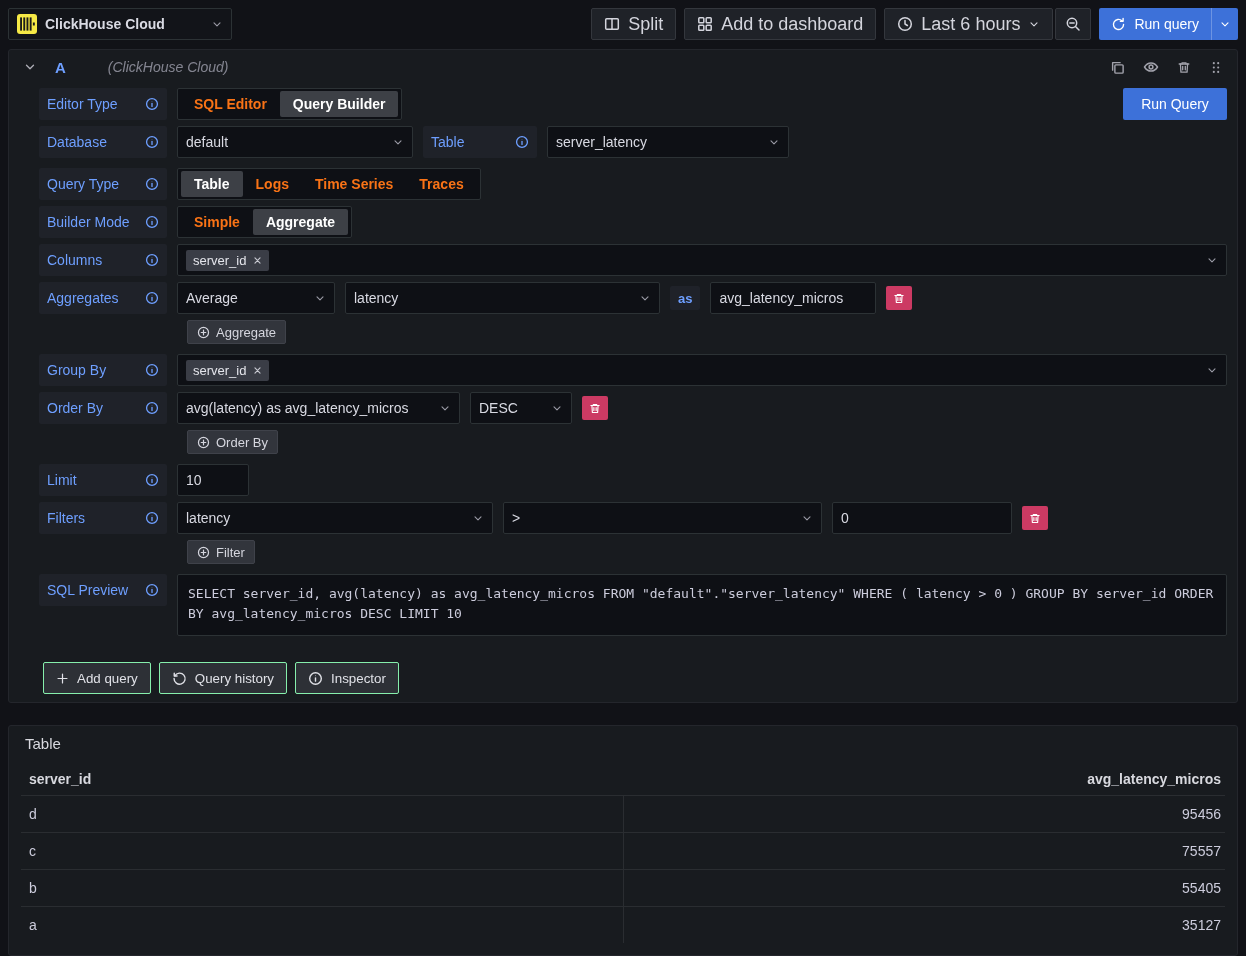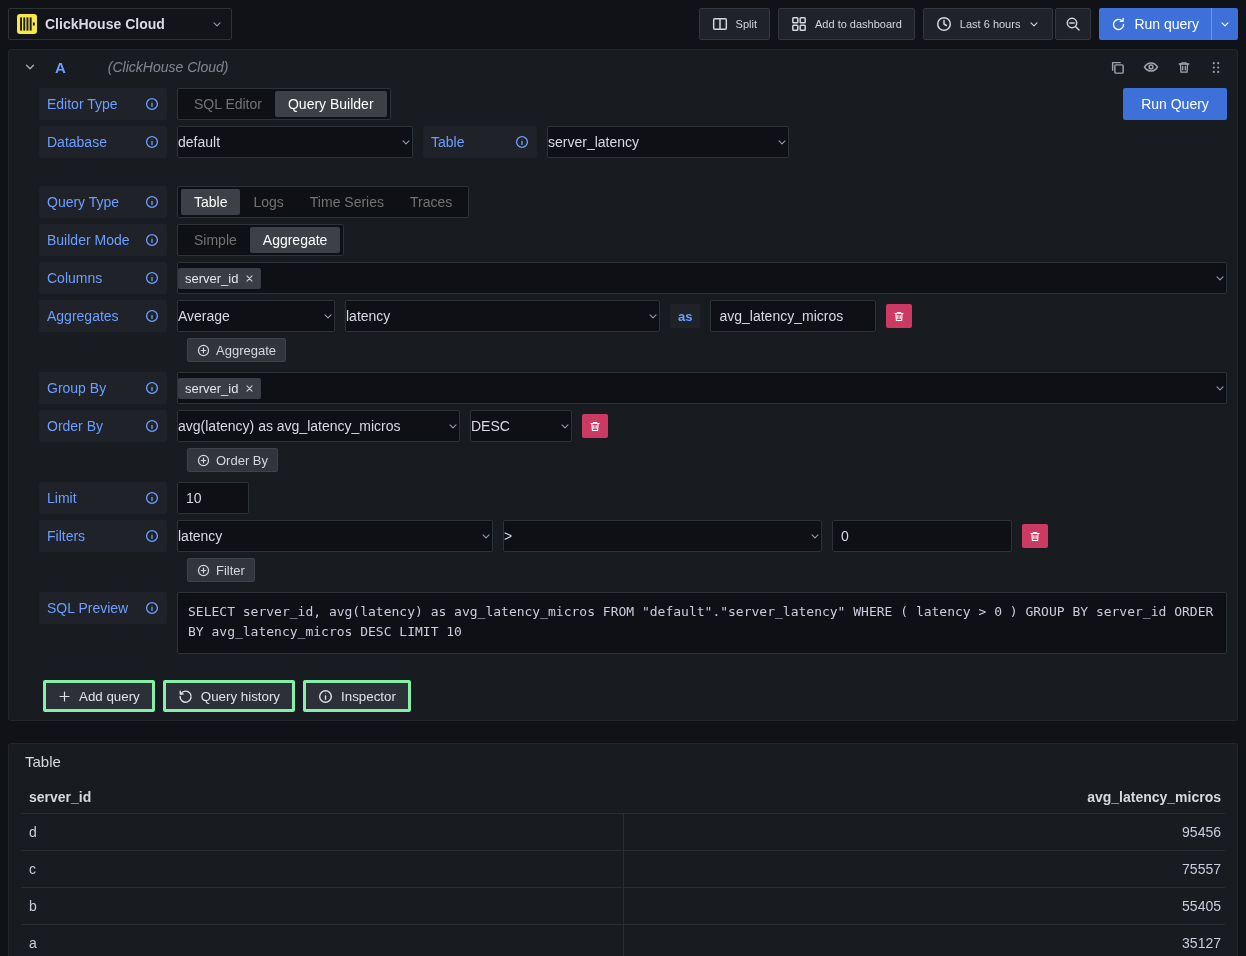--- a/index.html
+++ b/index.html
@@ -8,55 +8,55 @@
   .ic{stroke:currentColor;fill:none;stroke-width:1.5;stroke-linecap:round;stroke-linejoin:round}
 
   
   .topbar{display:flex;justify-content:space-between;align-items:center;padding:8px 8px 9px}
   .ds-picker{width:224px;height:32px;box-sizing:border-box;border:1px solid #2c3235;border-radius:2px;
     display:flex;align-items:center;gap:8px;padding:0 8px;background:#121419;cursor:pointer}
   .ds-picker .lbl{color:#d9dae3;font-weight:700}
   .ds-picker .chev{margin-left:auto;color:#9a9aa5}
   .topbar-right{display:flex;align-items:center;gap:8px}
   .tb-btn{height:32px;box-sizing:border-box;background:#1f2228;border:1px solid #34373d;border-radius:2px;
-    color:#d4d5dd;font-weight:500;font-size:11px;display:flex;align-items:center;gap:8px;padding:0 12px;cursor:pointer}
+    color:#d4d5dd;font-weight:500;font-size:18px;display:flex;align-items:center;gap:8px;padding:0 12px;cursor:pointer}
   .timegroup{display:flex;gap:2px}
   .tb-icon-btn{width:36px;justify-content:center;padding:0}
   .primary-split{display:flex;height:32px;border-radius:2px;overflow:hidden;background:#3d71d9;color:#fff;cursor:pointer}
   .primary-split .main{display:flex;align-items:center;gap:8px;padding:0 12px;font-weight:500}
   .primary-split .caret{width:26px;display:flex;align-items:center;justify-content:center;border-left:1px solid rgba(255,255,255,.25)}
 
   
   .panel{margin:0 8px;background:#181b1f;border:1px solid #24262c;border-radius:3px;box-sizing:border-box}
   .query-panel{margin-top:0}
 
   .q-header{height:34px;display:flex;align-items:center;padding:0 14px}
   .collapse-btn{color:#aeaeb7;background:none;border:none;padding:0;margin-right:18px;cursor:pointer}
   .ref-id{color:#6e9fff;font-weight:700;font-size:15px}
   .ds-hint{margin-left:42px;color:rgba(204,204,220,.6);font-style:italic}
   .q-header .spacer{flex:1}
   .hdr-icons{display:flex;align-items:center;gap:18px;color:#a2a3ac}
   .hdr-icon-btn{background:none;border:none;padding:0;color:inherit;cursor:pointer}
 
   .q-body{padding:4px 10px 0 30px}
   .frow{display:flex;align-items:center;gap:10px;margin-bottom:6px}
-  .frow.pre-gap{margin-top:28px}
+  .frow.pre-gap{margin-top:10px}
   .flabel{flex:0 0 128px;height:32px;box-sizing:border-box;background:#1f2229;border-radius:2px;
     color:#6e9fff;font-weight:500;display:flex;align-items:center;justify-content:space-between;padding:0 8px}
   .flabel.inline{flex:0 0 114px}
   .info-ic{color:#6e9fff;cursor:pointer}
 
   .seg{height:32px;display:flex;align-items:center;background:#0e1015;border:1px solid #2c3235;
     border-radius:2px;padding:0 3px;box-sizing:border-box}
-  .seg-opt{height:26px;display:flex;align-items:center;padding:0 13px;color:#737373;font-weight:400;
+  .seg-opt{height:26px;display:flex;align-items:center;padding:0 13px;color:#f97316;font-weight:700;
     border-radius:2px;cursor:pointer;white-space:nowrap}
-  .seg-opt.active{background:#3d4046;color:#fff;font-weight:400}
+  .seg-opt.active{background:#3d4046;color:#fff;font-weight:700}
 
   .sel{height:32px;box-sizing:border-box;background:#0e1015;border:1px solid #2c3235;border-radius:2px;
-    display:flex;align-items:center;padding:0 0;color:#d9dae3;cursor:pointer}
+    display:flex;align-items:center;padding:0 8px;color:#d9dae3;cursor:pointer}
   .sel .chev{margin-left:auto;color:#9a9aa5}
   .multisel{flex:1}
   .w-db{width:236px}.w-tbl{width:242px}.w-avg{width:158px}.w-lat{width:315px}
   .w-ob{width:283px}.w-desc{width:102px}.w-fcol{width:316px}.w-fop{width:319px}
 
   .inp{height:32px;box-sizing:border-box;background:#0e1015;border:1px solid #2c3235;border-radius:2px;
     color:#d9dae3;padding:0 8px;font:inherit;outline:none}
   .w-alias{width:166px}.w-limit{width:72px}.w-fval{width:180px}
 
   .chip{display:flex;align-items:center;gap:7px;background:#3a3d46;border-radius:2px;
@@ -74,21 +74,21 @@
 
   .frow.sql{align-items:flex-start}
   .sql-box{flex:1;min-height:62px;box-sizing:border-box;background:#0e1015;border:1px solid #2c3235;border-radius:2px;
     padding:9px 10px;font-family:"DejaVu Sans Mono",monospace;font-size:13px;line-height:1.55;color:#ccccdc;
     white-space:pre-wrap;word-break:break-all}
 
   .runq{margin-left:auto;width:104px;height:32px;background:#3d71d9;border:none;border-radius:2px;
     color:#fff;font-weight:500;font-size:14px;display:flex;align-items:center;justify-content:center;cursor:pointer}
 
   .q-footer{display:flex;gap:8px;padding:20px 0 8px 4px}
-  .sec-btn{height:32px;box-sizing:border-box;background:#2d3036;border:3px solid #86efac;border-radius:2px;
+  .sec-btn{height:32px;box-sizing:border-box;background:#2d3036;border:1px solid #86efac;border-radius:2px;
     color:#e0e1e7;font-weight:500;display:flex;align-items:center;gap:8px;padding:0 12px;cursor:pointer}
 
   
   .table-panel{margin-top:22px;padding-bottom:12px}
   .tp-title{padding:9px 16px 11px;font-size:15px;font-weight:500;color:#d8d9df}
   .tp-table{margin:0 12px}
   .tp-head{display:flex;align-items:center;height:32px;font-weight:700;color:#d8d9df;padding:0 4px 0 8px}
   .tp-head .c1{flex:0 0 50%}
   .tp-head .c2{flex:1;text-align:right}
   .tp-row{display:flex;align-items:stretch;height:36px;border-top:1px solid rgba(204,204,220,.10);color:#ccccdc}

